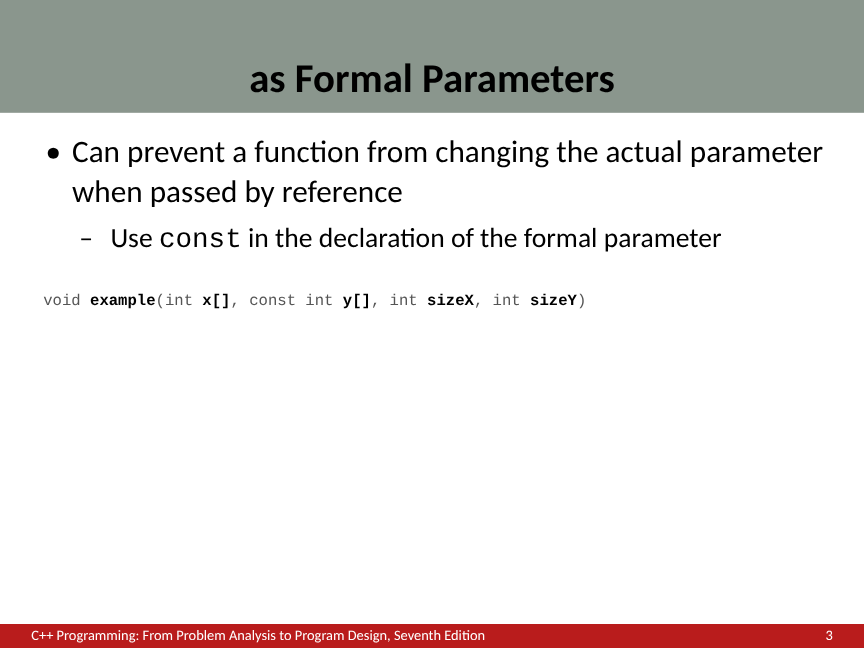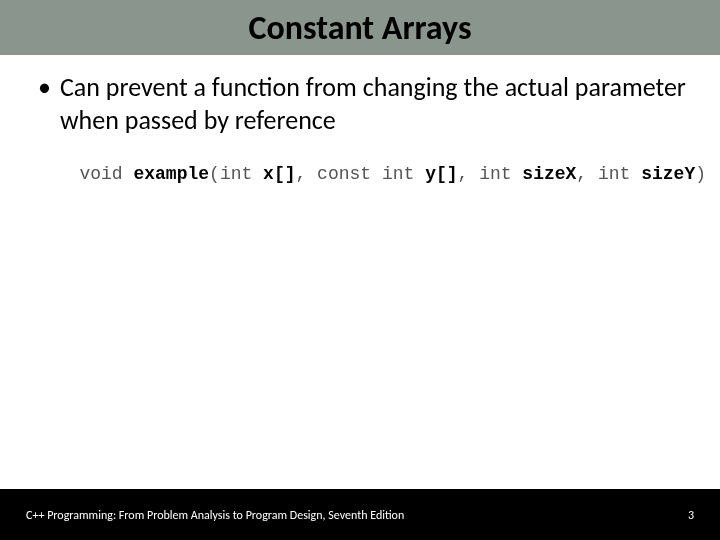--- a/index.html
+++ b/index.html
@@ -13,21 +13,21 @@
     text-align: center;
   }
   .title-bar .title-text {
     font-weight: 700;
     font-size: 34px;
     line-height: 1.15;
     color: #000;
   }
   .body {
     flex: 1;
-    padding: 16px 14px 0 30px;
+    padding: 16px 26px 0 30px;
     color: #000;
   }
   ul.level1 {
     list-style: none;
     font-size: 26px;
     line-height: 1.25;
   }
   ul.level1 > li {
     position: relative;
     padding-left: 30px;
@@ -52,52 +52,57 @@
   }
   ul.level2 > li::before {
     content: "–";
     position: absolute;
     left: 0;
     top: 0;
   }
   .mono { font-family: "Courier New", Courier, monospace; }
   .code-line {
     font-family: "Courier New", Courier, monospace;
-    font-size: 18px;
+    font-size: 13px;
     color: #555;
     margin: 28px 0 0 6px;
     white-space: nowrap;
-    text-align: right;
   }
   .code-line .varname { color: #000; font-weight: 600; }
   .footer {
-    background: #000000;
+    background: #b91c1c;
     color: #fff;
-    height: 51px;
+    height: 20px;
     display: flex;
     align-items: center;
     justify-content: space-between;
     padding: 0 26px;
     font-size: 12px;
   }
 </style>
 </head>
 <body>
 <div class="slide">
 
   <div class="title-bar">
     <div class="title-text">
-      <span>Constant Arrays</span><br>
+      <br>
+      <span>as Formal Parameters</span>
     </div>
   </div>
 
   <div class="body">
     <ul class="level1">
       <li>
         <span>Can prevent a function from changing the actual parameter when passed by reference</span>
+        <ul class="level2">
+          <li>
+            <span>Use </span><span class="mono">const</span><span> in the declaration of the formal parameter</span>
+          </li>
+        </ul>
       </li>
     </ul>
 
     <div class="code-line">
       <span>void </span><span class="varname">example</span><span>(int </span><span class="varname">x[]</span><span>, const int </span><span class="varname">y[]</span><span>, int </span><span class="varname">sizeX</span><span>, int </span><span class="varname">sizeY</span><span>)</span>
     </div>
   </div>
 
   <div class="footer">
     <span>C++ Programming: From Problem Analysis to Program Design, Seventh Edition</span>

